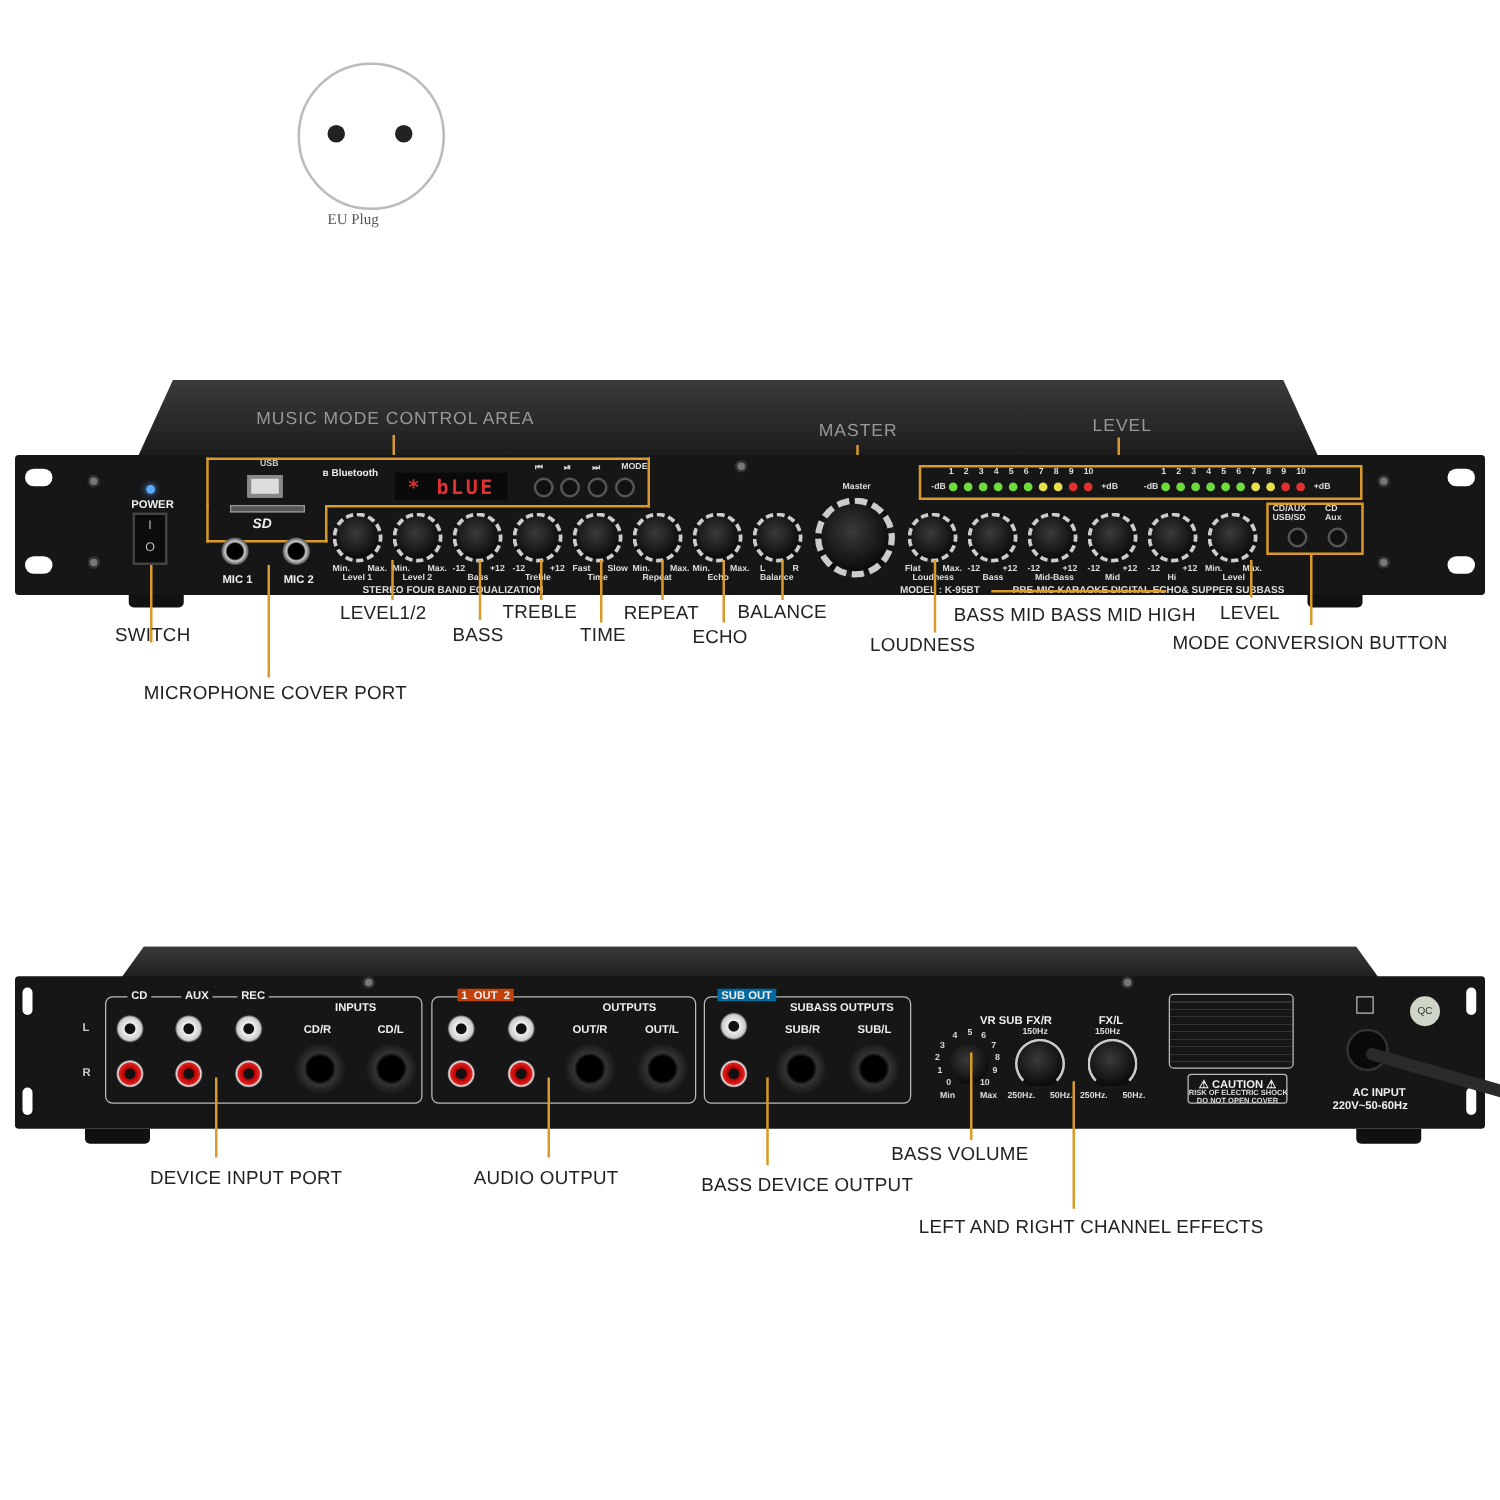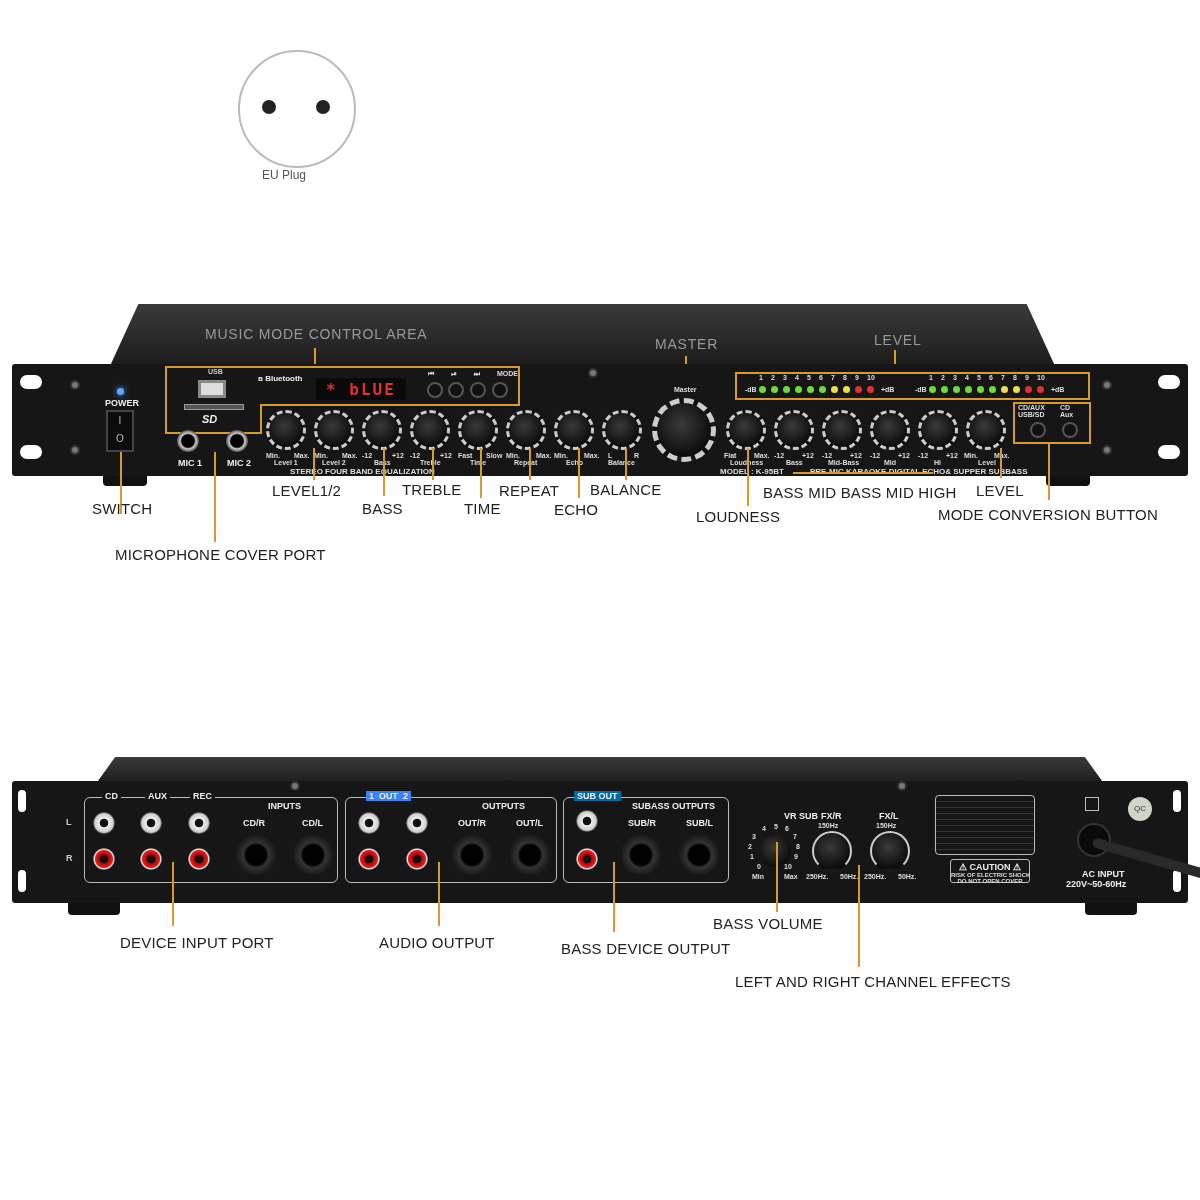--- a/index.html
+++ b/index.html
@@ -2,21 +2,21 @@
 <html><head>
 <meta charset="utf-8">
 <style>
   *{box-sizing:border-box;margin:0;padding:0}
   html,body{width:1200px;height:1200px;background:#fff;overflow:hidden}
   body{position:relative;font-family:"Liberation Sans",sans-serif;color:#222}
   .abs{position:absolute}
   
   .plug{left:238px;top:50px;width:118px;height:118px;border:2px solid #bbb;border-radius:50%;background:#fff}
   .pin{width:14px;height:14px;border-radius:50%;background:#222}
-  .plug-label{left:262px;top:168px;font-size:12px;color:#555;font-family:Liberation Sans, sans-serif}
+  .plug-label{left:262px;top:168px;font-size:12px;color:#555;font-family:Liberation Serif, serif}
   
   .top-lid{background:linear-gradient(#3a3a3a,#1c1c1c)}
   .panel{background:#161616;border-radius:3px}
   .hole{background:#fff;border-radius:8px}
   .screw{width:10px;height:10px;border-radius:50%;background:#777;border:2px solid #333}
   .foot{background:#111;border-radius:0 0 4px 4px}
   .orange-box{border:2px solid #d99a2b}
   .lead{background:#d99a2b;width:2px}
   .callout{font-size:15px;color:#222;letter-spacing:.2px;white-space:nowrap}
   .callout-gray{font-size:14px;color:#555;letter-spacing:.8px;white-space:nowrap}
@@ -295,21 +295,21 @@
   <div class="abs rca-w" style="left:188px;top:57px"></div>
   <div class="abs rca-r" style="left:93px;top:93px"></div>
   <div class="abs rca-r" style="left:140px;top:93px"></div>
   <div class="abs rca-r" style="left:188px;top:93px"></div>
   <div class="abs small" style="left:243px;top:63px">CD/R</div>
   <div class="abs small" style="left:302px;top:63px">CD/L</div>
   <div class="abs jack" style="left:236px;top:80px"></div>
   <div class="abs jack" style="left:293px;top:80px"></div>
 
   <div class="abs group-box" style="left:345px;top:42px;width:212px;height:86px"></div>
-  <div class="abs small" style="left:366px;top:36px;background:#3b82f6;padding:0 3px;white-space:pre">1  OUT  2</div>
+  <div class="abs small" style="left:366px;top:36px;background:#c2410c;padding:0 3px;white-space:pre">1  OUT  2</div>
   <div class="abs small" style="left:482px;top:46px">OUTPUTS</div>
   <div class="abs rca-w" style="left:358px;top:57px"></div>
   <div class="abs rca-w" style="left:406px;top:57px"></div>
   <div class="abs rca-r" style="left:358px;top:93px"></div>
   <div class="abs rca-r" style="left:406px;top:93px"></div>
   <div class="abs small" style="left:458px;top:63px">OUT/R</div>
   <div class="abs small" style="left:516px;top:63px">OUT/L</div>
   <div class="abs jack" style="left:452px;top:80px"></div>
   <div class="abs jack" style="left:510px;top:80px"></div>
 

